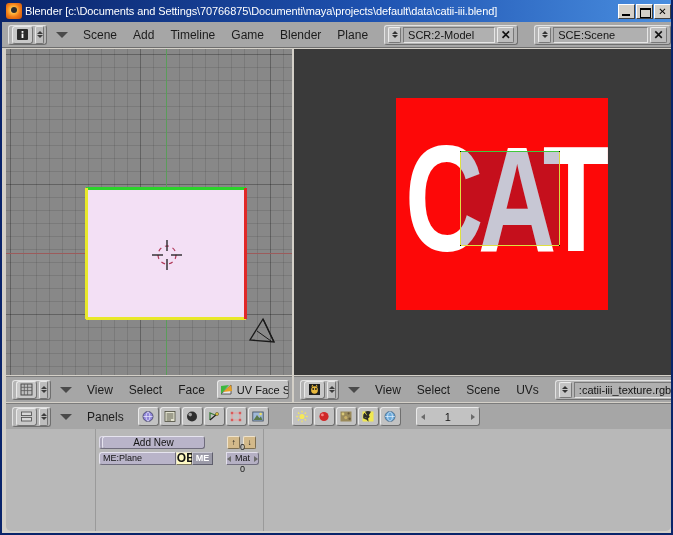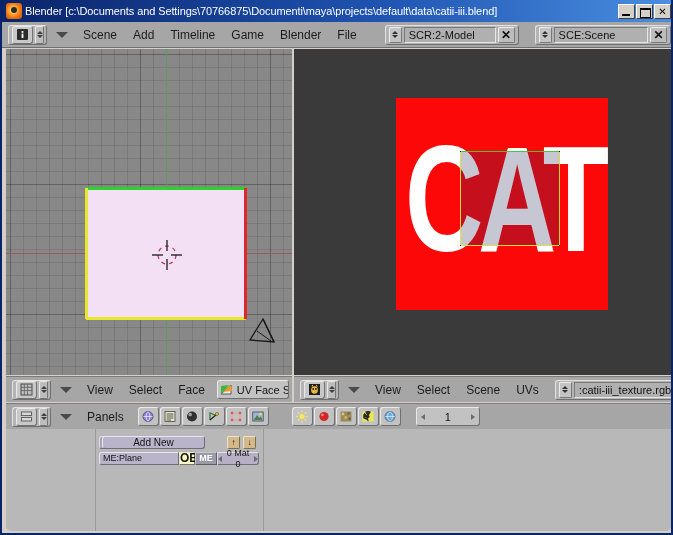--- a/index.html
+++ b/index.html
@@ -244,21 +244,21 @@
   .me-me {
     width: 22px; background: #9b9aa8;
     border: 1px solid; border-color: #c9c8d2 #5f5e6c #5f5e6c #c9c8d2;
     font-size: 9px; font-weight: bold; color: #ffffff; line-height: 11px; text-align: center;
   }
   .me-mat {
     flex: 1; background: #b5b0c4;
     border: 1px solid; border-color: #e2dfeb #6f6c7c #6f6c7c #e2dfeb;
     border-radius: 0 3px 3px 0;
     font-size: 9px; color: #141414; line-height: 11px; text-align: center;
-    display: flex; align-items: center; justify-content: center; gap: 4px;
+    display: flex; align-items: center; justify-content: center; gap: 4px; margin-left: 13px;
   }
   .arr { width: 0; height: 0; border-top: 3px solid transparent; border-bottom: 3px solid transparent; }
   .arr.l { border-right: 4px solid #6b6b6b; }
   .arr.r { border-left: 4px solid #6b6b6b; }
 
   .pbtn {
     width: 21px; height: 19px; margin-right: 1px;
     border: 1px solid; border-color: #e9e9e9 #6f6f6f #6f6f6f #e9e9e9;
     border-radius: 3px; background: #c2c2c2;
     display: flex; align-items: center; justify-content: center;
@@ -301,23 +301,23 @@
       </div>
     </div>
 
     <div class="menu-tri"></div>
 
     <div class="menu-item">Scene</div>
     <div class="menu-item">Add</div>
     <div class="menu-item">Timeline</div>
     <div class="menu-item">Game</div>
     <div class="menu-item">Blender</div>
-    <div class="menu-item">File</div>
-
-    <div class="field-group" style="margin-left:20px;width:160px;">
+    <div class="menu-item">Plane</div>
+
+    <div class="field-group" style="margin-left:8px;width:160px;">
       <div class="updown">
           <i class="up"></i>
           <i class="dn"></i>
         </div>
       <div class="textfield" style="flex:1;">SCR:2-Model</div>
       <div class="xbtn">✕</div>
     </div>
 
     <div class="field-group" style="margin-left:16px;width:163px;">
       <div class="updown">

